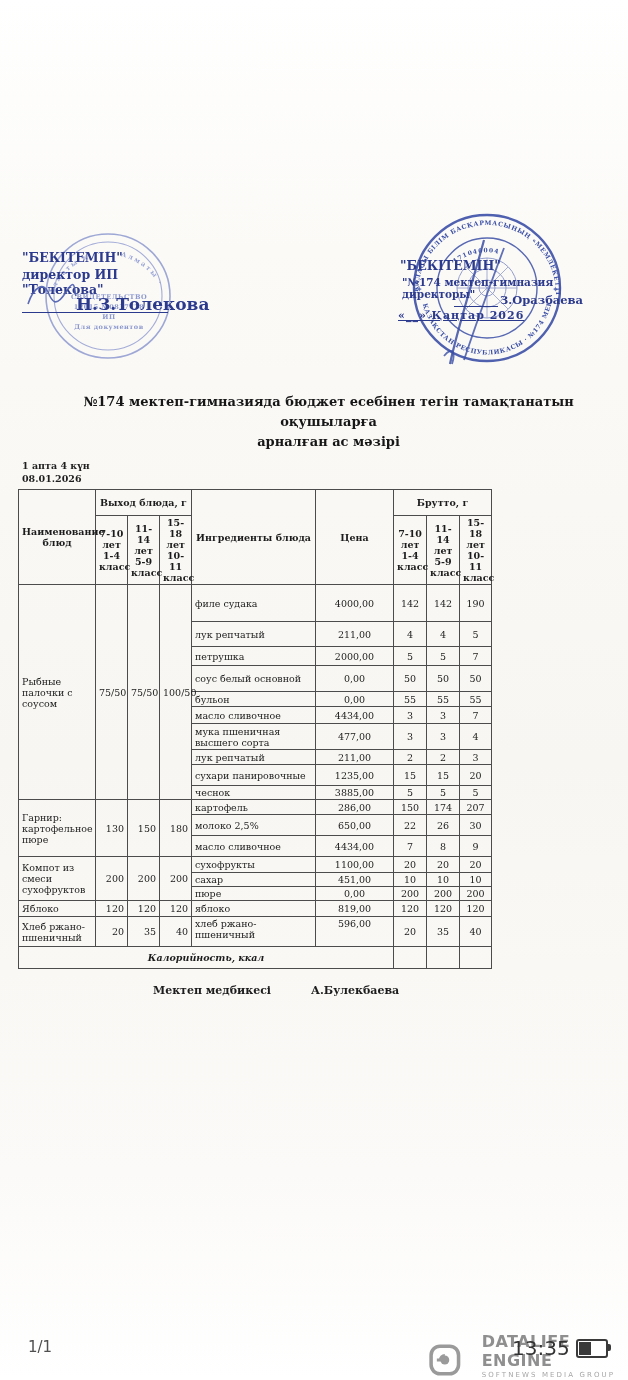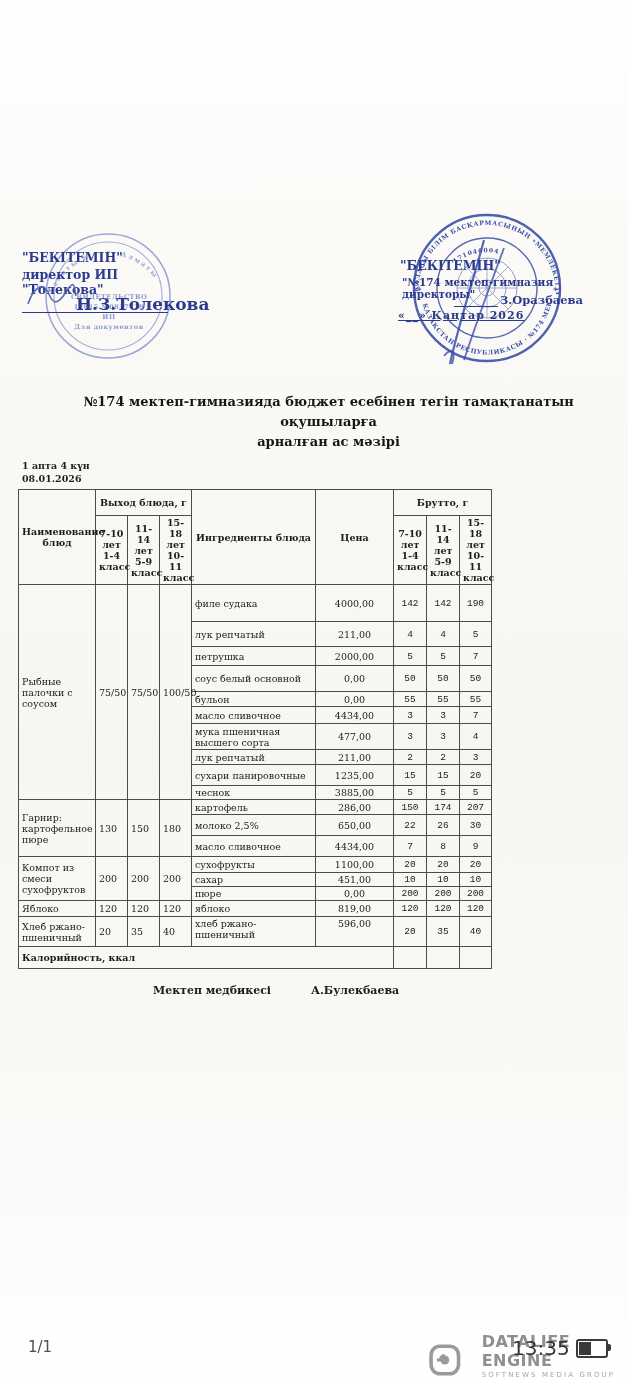--- a/index.html
+++ b/index.html
@@ -46,25 +46,25 @@
     position:absolute;left:18px;top:489px;width:473px;
     border-collapse:collapse;table-layout:fixed;
     font-size:9.5px;color:#1c1c1c;
   }
   table.menu th,table.menu td{
     border:1px solid #4c4c4c;padding:1px 3px;vertical-align:middle;
   }
   table.menu th{font-weight:bold;text-align:center;}
   .pre{white-space:pre-line;}
   td.dish{vertical-align:top;text-align:left;padding-top:3px;}
-  td.portion{vertical-align:top;text-align:left;padding-top:3px;margin-top:12px;}
+  td.portion{vertical-align:top;text-align:right;padding-top:3px;margin-top:12px;}
   td.ing{text-align:left;padding-left:4px;}
   td.price{text-align:center;}
-  td.bt{text-align:center;vertical-align:top;padding-top:3px;font-family:Liberation Mono, monospace;}
-  td.cal{font-weight:bold;text-align:left;}
+  td.bt{text-align:center;vertical-align:top;padding-top:3px;}
+  td.cal{font-weight:bold;text-align:center;font-style:italic;}
 
   
   .sig-block{position:absolute;left:153px;top:984px;display:flex;gap:40px;
     font-weight:bold;font-size:11px;color:#1c1c1c;}
 
   
   .footer{position:absolute;left:0;top:1320px;width:628px;height:60px;
     font-family:"DejaVu Sans","Liberation Sans",sans-serif;}
   .page-ind{position:absolute;left:28px;top:18px;font-size:15px;color:#4f4f4f;}
   .watermark{position:absolute;left:428px;top:12px;display:flex;align-items:flex-end;gap:20px;}

